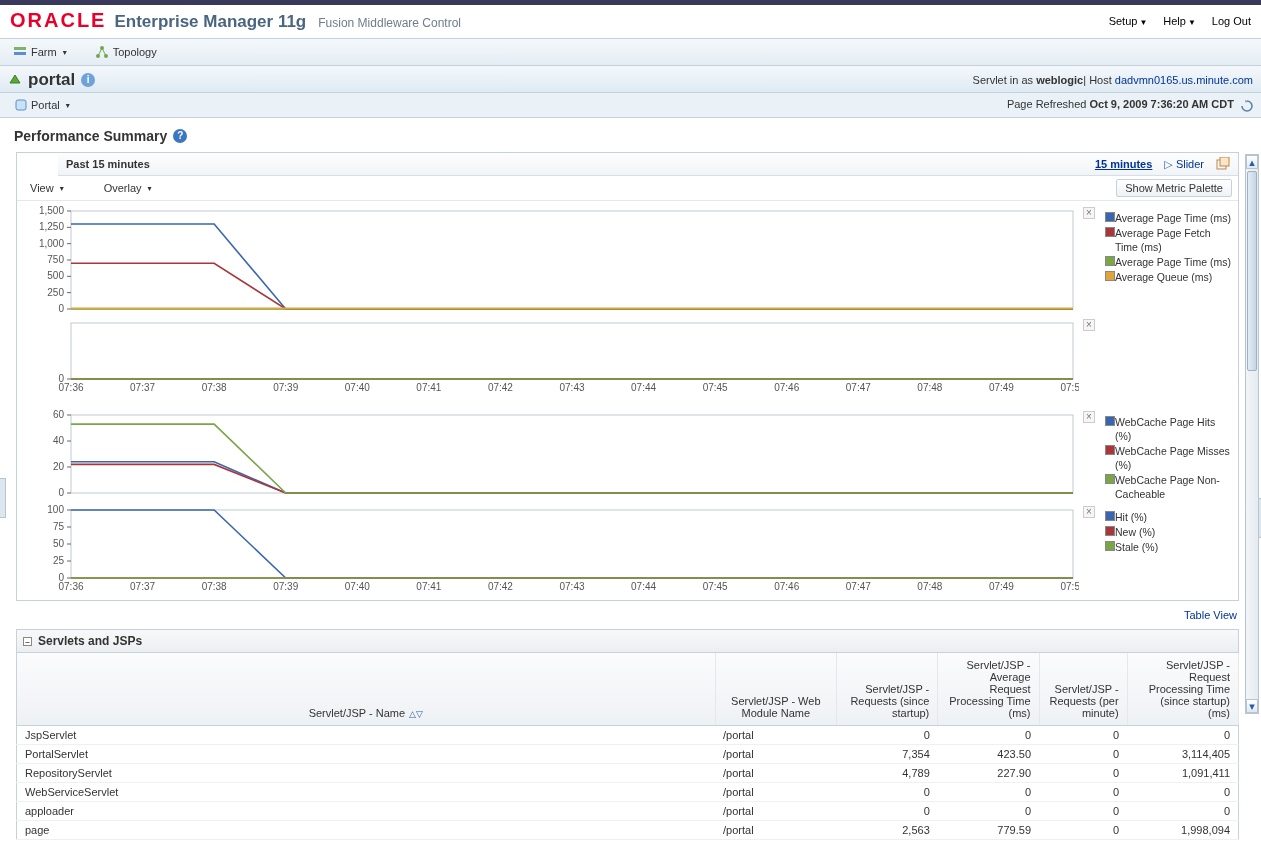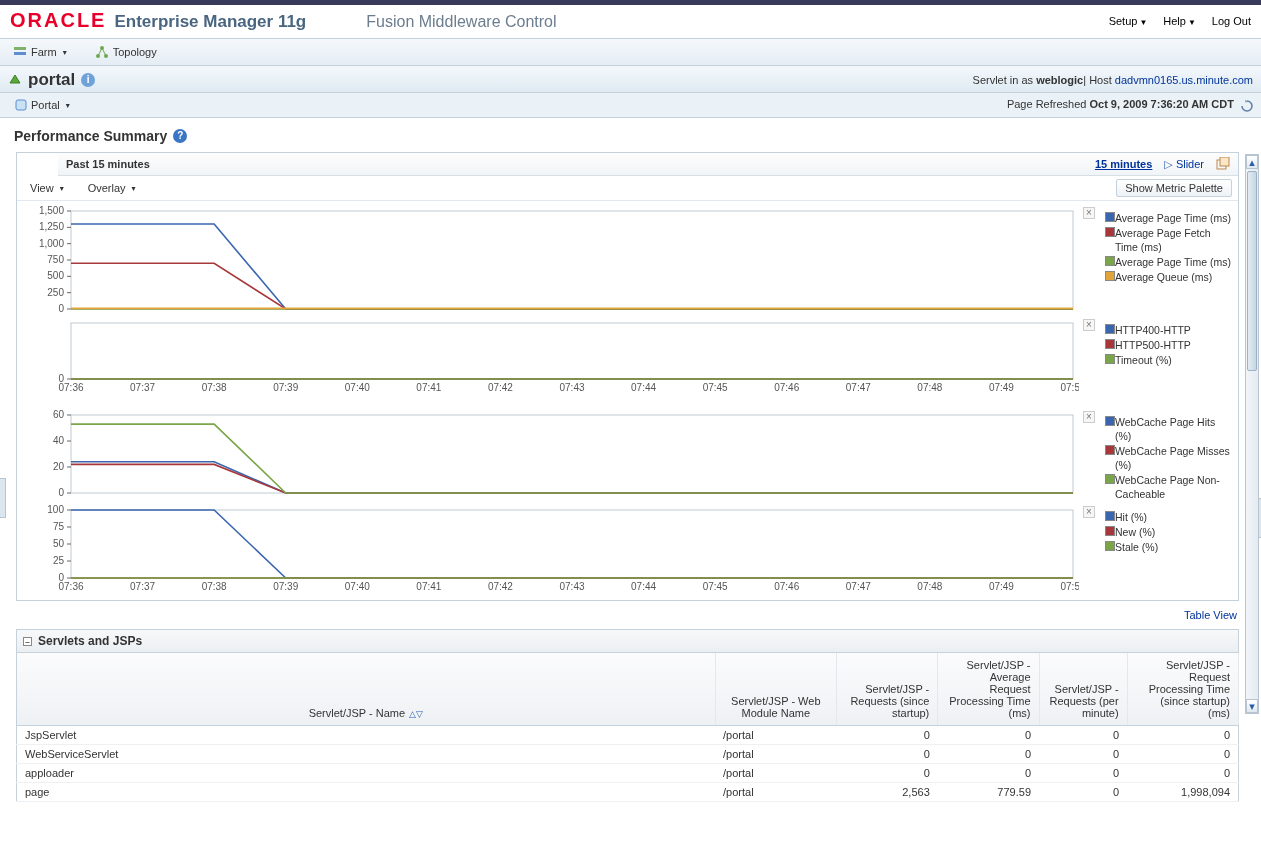--- a/index.html
+++ b/index.html
@@ -5,21 +5,21 @@
   * { box-sizing: border-box; }
   body { margin:0; font-family: Tahoma, Arial, sans-serif; font-size:11px; color:#333;
          background:#fff; width:1261px; }
   .top-border { height:5px; background:#393a5b; }
   .branding { display:flex; align-items:center; justify-content:space-between;
               padding:4px 10px 6px 10px; background:linear-gradient(#fff,#fff); }
   .brand-left { display:flex; align-items:baseline; gap:8px; }
   .oracle-word { font-family: Arial, sans-serif; font-weight:bold; color:#E8002B;
         font-size:20px; letter-spacing:2px; }
   .em-title { font-weight:bold; color:#496580; font-size:17px; }
-  .em-sub { color:#6b7d8f; font-size:16px; padding-left:4px;margin-left:48px; }
+  .em-sub { color:#6b7d8f; font-size:12px; padding-left:4px; }
   .top-links { display:flex; gap:16px; font-size:11px; color:#000; }
   .top-links span { cursor:pointer; }
   .caret { font-size:8px; padding-left:2px; }
   .toolbar1 { background:linear-gradient(#f4f8fb,#e5edf4); border-top:1px solid #c5d2dc;
               border-bottom:1px solid #c5d2dc; padding:3px 6px; display:flex; gap:14px; align-items:center; }
   .tb-btn { display:inline-flex; align-items:center; gap:4px; padding:2px 6px;
             border:1px solid transparent; border-radius:2px; cursor:pointer; }
   .icon-dot { width:14px; height:14px; display:inline-block; }
   .crumb-bar { background:linear-gradient(#f4f8fb,#dfeaf3); border-bottom:1px solid #c5d2dc;
                padding:4px 8px 2px 8px; display:flex; justify-content:space-between; align-items:center; }
@@ -34,21 +34,21 @@
   .help-dot { display:inline-block; width:14px; height:14px; border-radius:50%;
               background:#3b76c2; color:#fff; font-size:10px; font-weight:bold;
               text-align:center; line-height:14px; }
   .chart-shell { border:1px solid #c5d2dc; margin:0 18px 6px 6px; }
   .shell-header { display:flex; justify-content:space-between; align-items:center;
                   background:linear-gradient(#fdfdfd,#f1f4f7); border-bottom:1px solid #d7dfe6;
                   padding:4px 8px;margin-left:41px; }
   .shell-header .links { display:flex; align-items:center; gap:12px; color:#003399; }
   .shell-toolbar { display:flex; justify-content:space-between; align-items:center;
                    padding:3px 6px; border-bottom:1px solid #e2e8ee; background:#fff; }
-  .shell-toolbar .left { display:flex; gap:10px; }
+  .shell-toolbar .left { display:flex; gap:26px; }
   .metric-btn { border:1px solid #c5d2dc; background:linear-gradient(#fff,#eef2f6);
                 padding:2px 8px; border-radius:2px; cursor:pointer; }
   .chart-stack { padding:4px 2px 4px 2px; }
   .chart-row { display:flex; align-items:stretch; }
   .chart-plot { position:relative; flex:0 0 1080px; }
   .legend { flex:1; padding:6px 4px 2px 6px; font-size:10.5px; line-height:14px; }
   .legend .item { display:flex; align-items:flex-start; margin-bottom:1px; }
   .sw { width:10px; height:10px; border:1px solid #888; flex-shrink:0; margin-top:1px; }
   .close-x { position:absolute; top:2px; right:4px; font-size:10px; color:#777;
              border:1px solid #ccc; width:12px; height:12px; line-height:10px;
@@ -254,34 +254,20 @@
               <text x="696.1428571428572" y="74" text-anchor="middle" class="axis-label">07:45</text>
               <text x="767.7142857142858" y="74" text-anchor="middle" class="axis-label">07:46</text>
               <text x="839.2857142857142" y="74" text-anchor="middle" class="axis-label">07:47</text>
               <text x="910.8571428571428" y="74" text-anchor="middle" class="axis-label">07:48</text>
               <text x="982.4285714285714" y="74" text-anchor="middle" class="axis-label">07:49</text>
               <text x="1054" y="74" text-anchor="middle" class="axis-label">07:50</text>
               <path d="M52 62 L123.57142857142857 62 L195.14285714285714 62 L266.71428571428567 62 L338.2857142857143 62 L409.8571428571429 62 L481.4285714285714 62 L553 62 L624.5714285714286 62 L696.1428571428572 62 L767.7142857142858 62 L839.2857142857142 62 L910.8571428571428 62 L982.4285714285714 62 L1054 62" fill="none" stroke="#3a66b0" stroke-width="1.6"></path>
               <path d="M52 62 L123.57142857142857 62 L195.14285714285714 62 L266.71428571428567 62 L338.2857142857143 62 L409.8571428571429 62 L481.4285714285714 62 L553 62 L624.5714285714286 62 L696.1428571428572 62 L767.7142857142858 62 L839.2857142857142 62 L910.8571428571428 62 L982.4285714285714 62 L1054 62" fill="none" stroke="#a8373b" stroke-width="1.6"></path>
               <path d="M52 62 L123.57142857142857 62 L195.14285714285714 62 L266.71428571428567 62 L338.2857142857143 62 L409.8571428571429 62 L481.4285714285714 62 L553 62 L624.5714285714286 62 L696.1428571428572 62 L767.7142857142858 62 L839.2857142857142 62 L910.8571428571428 62 L982.4285714285714 62 L1054 62" fill="none" stroke="#7aa648" stroke-width="1.6"></path>
             </svg></div>
-          <div class="legend">
-            <div class="item">
-              <span class="sw" style="background:#3a66b0"></span>
-              <span>HTTP400-HTTP</span>
-            </div>
-            <div class="item">
-              <span class="sw" style="background:#a8373b"></span>
-              <span>HTTP500-HTTP</span>
-            </div>
-            <div class="item">
-              <span class="sw" style="background:#7aa648"></span>
-              <span>Timeout (%)</span>
-            </div>
-          </div>
         </div>
         <div class="chart-row">
           <div class="chart-plot"><span class="close-x">×</span><svg width="1060" height="90">
               <rect x="52" y="6" width="1002" height="78" fill="#fff" stroke="#bfcad3"></rect>
               <line x1="52" x2="48" y1="84" y2="84" stroke="#666"></line>
               <text x="45" y="87" text-anchor="end" class="axis-label">0</text>
               <line x1="52" x2="48" y1="58" y2="58" stroke="#666"></line>
               <text x="45" y="61" text-anchor="end" class="axis-label">20</text>
               <line x1="52" x2="48" y1="32" y2="32" stroke="#666"></line>
               <text x="45" y="35" text-anchor="end" class="axis-label">40</text>
@@ -387,20 +373,36 @@
       <tbody id="jsp-body">
           <tr>
             <td>JspServlet</td>
             <td>/portal</td>
             <td class="num">0</td>
             <td class="num">0</td>
             <td class="num">0</td>
             <td class="num">0</td>
           </tr>
           <tr>
+            <td>PortalServlet</td>
+            <td>/portal</td>
+            <td class="num">7,354</td>
+            <td class="num">423.50</td>
+            <td class="num">0</td>
+            <td class="num">3,114,405</td>
+          </tr>
+          <tr>
+            <td>RepositoryServlet</td>
+            <td>/portal</td>
+            <td class="num">4,789</td>
+            <td class="num">227.90</td>
+            <td class="num">0</td>
+            <td class="num">1,091,411</td>
+          </tr>
+          <tr>
             <td>WebServiceServlet</td>
             <td>/portal</td>
             <td class="num">0</td>
             <td class="num">0</td>
             <td class="num">0</td>
             <td class="num">0</td>
           </tr>
           <tr>
             <td>apploader</td>
             <td>/portal</td>

